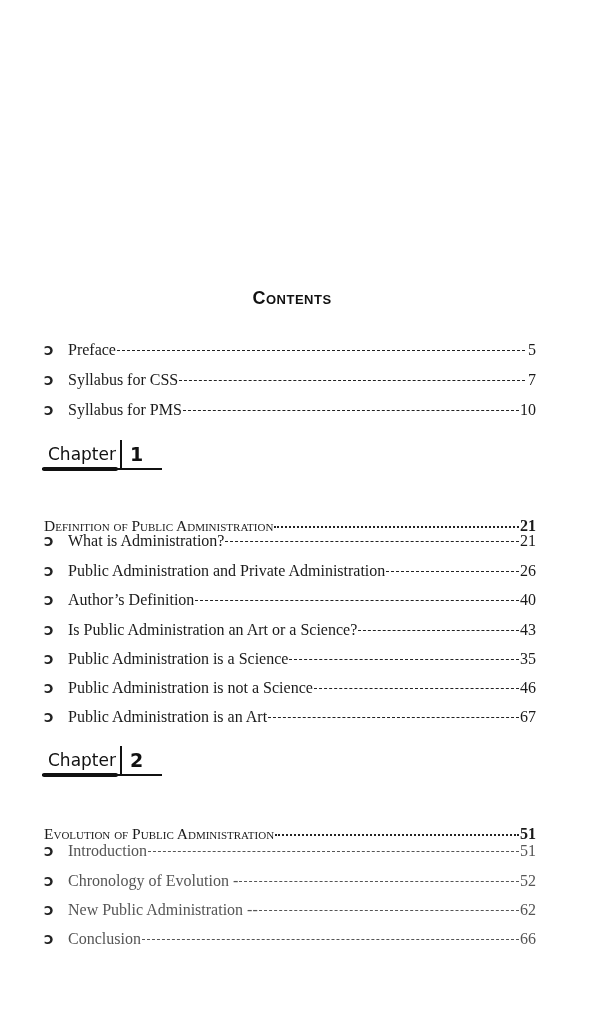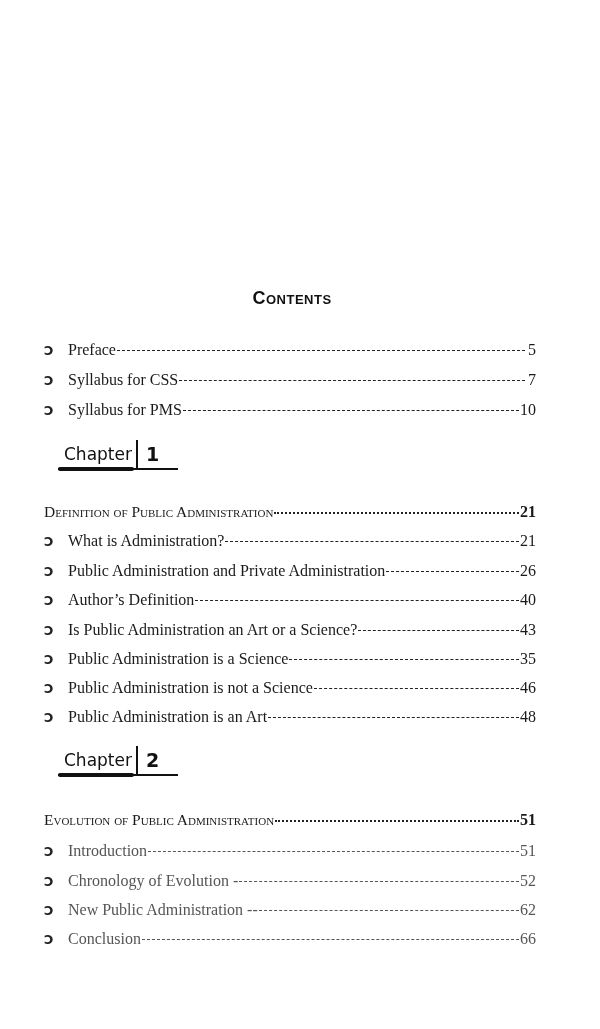--- a/index.html
+++ b/index.html
@@ -24,28 +24,27 @@
   .leader {
     flex: 1 1 auto; overflow: hidden; margin: 0 1px; position: relative; top: -4px;
     border-bottom: 1.5px dashed #222; height: 0;
   }
   .leader.dots { border-bottom: 2px dotted #222; top: -3px; }
   .page { flex: 0 0 auto; text-align: right; min-width: 10px; }
   .faded { color: #555; }
   .faded .leader { border-bottom-color: #555; }
   .section {
     position: absolute; left: 44px; width: 492px; display: flex; align-items: baseline;
-    font-size: 15.5px; line-height: 20px; white-space: nowrap; font-variant: small-caps;
+    font-size: 15.5px; line-height: 20px; white-space: nowrap; font-variant: small-caps; margin-top: 14px;
   }
   .section .label { font-variant: small-caps; }
   .section .page { font-weight: bold; font-variant: normal; font-size: 16px; }
   .chapter {
     position: absolute; left: 42px; height: 36px; width: 120px;
     font-family: "DejaVu Sans", "Liberation Sans", sans-serif;
-    margin-left: 16px;
   }
   .chapter .ch-word { position: absolute; left: 6px; top: 4px; font-size: 17px; color: #111; }
   .chapter .ch-bar { position: absolute; left: 78px; top: 0; width: 2px; height: 28px; background: #111; }
   .chapter .ch-num { position: absolute; left: 88px; top: 3px; font-size: 19px; font-weight: bold; color: #111; }
   .chapter .ch-line { position: absolute; left: 0; top: 28px; width: 120px; height: 2px; background: #111; }
   .chapter .ch-thick { position: absolute; left: 0; top: 27px; width: 76px; height: 4px; background: #111; border-radius: 2px; }
 </style>
 </head>
 <body>
 
@@ -117,21 +116,21 @@
 <div class="row" style="top:678px">
   <span class="bullet">Ↄ</span>
   <span class="label">Public Administration is not a Science</span>
   <span class="leader"></span>
   <span class="page">46</span>
 </div>
 <div class="row" style="top:707px">
   <span class="bullet">Ↄ</span>
   <span class="label">Public Administration is an Art</span>
   <span class="leader"></span>
-  <span class="page">48</span>
+  <span class="page">67</span>
 </div>
 
 <div class="chapter" style="top:746px">
   <span class="ch-word">Chapter</span>
   <span class="ch-bar"></span>
   <span class="ch-num">2</span>
   <span class="ch-line"></span>
   <span class="ch-thick"></span>
 </div>
 

